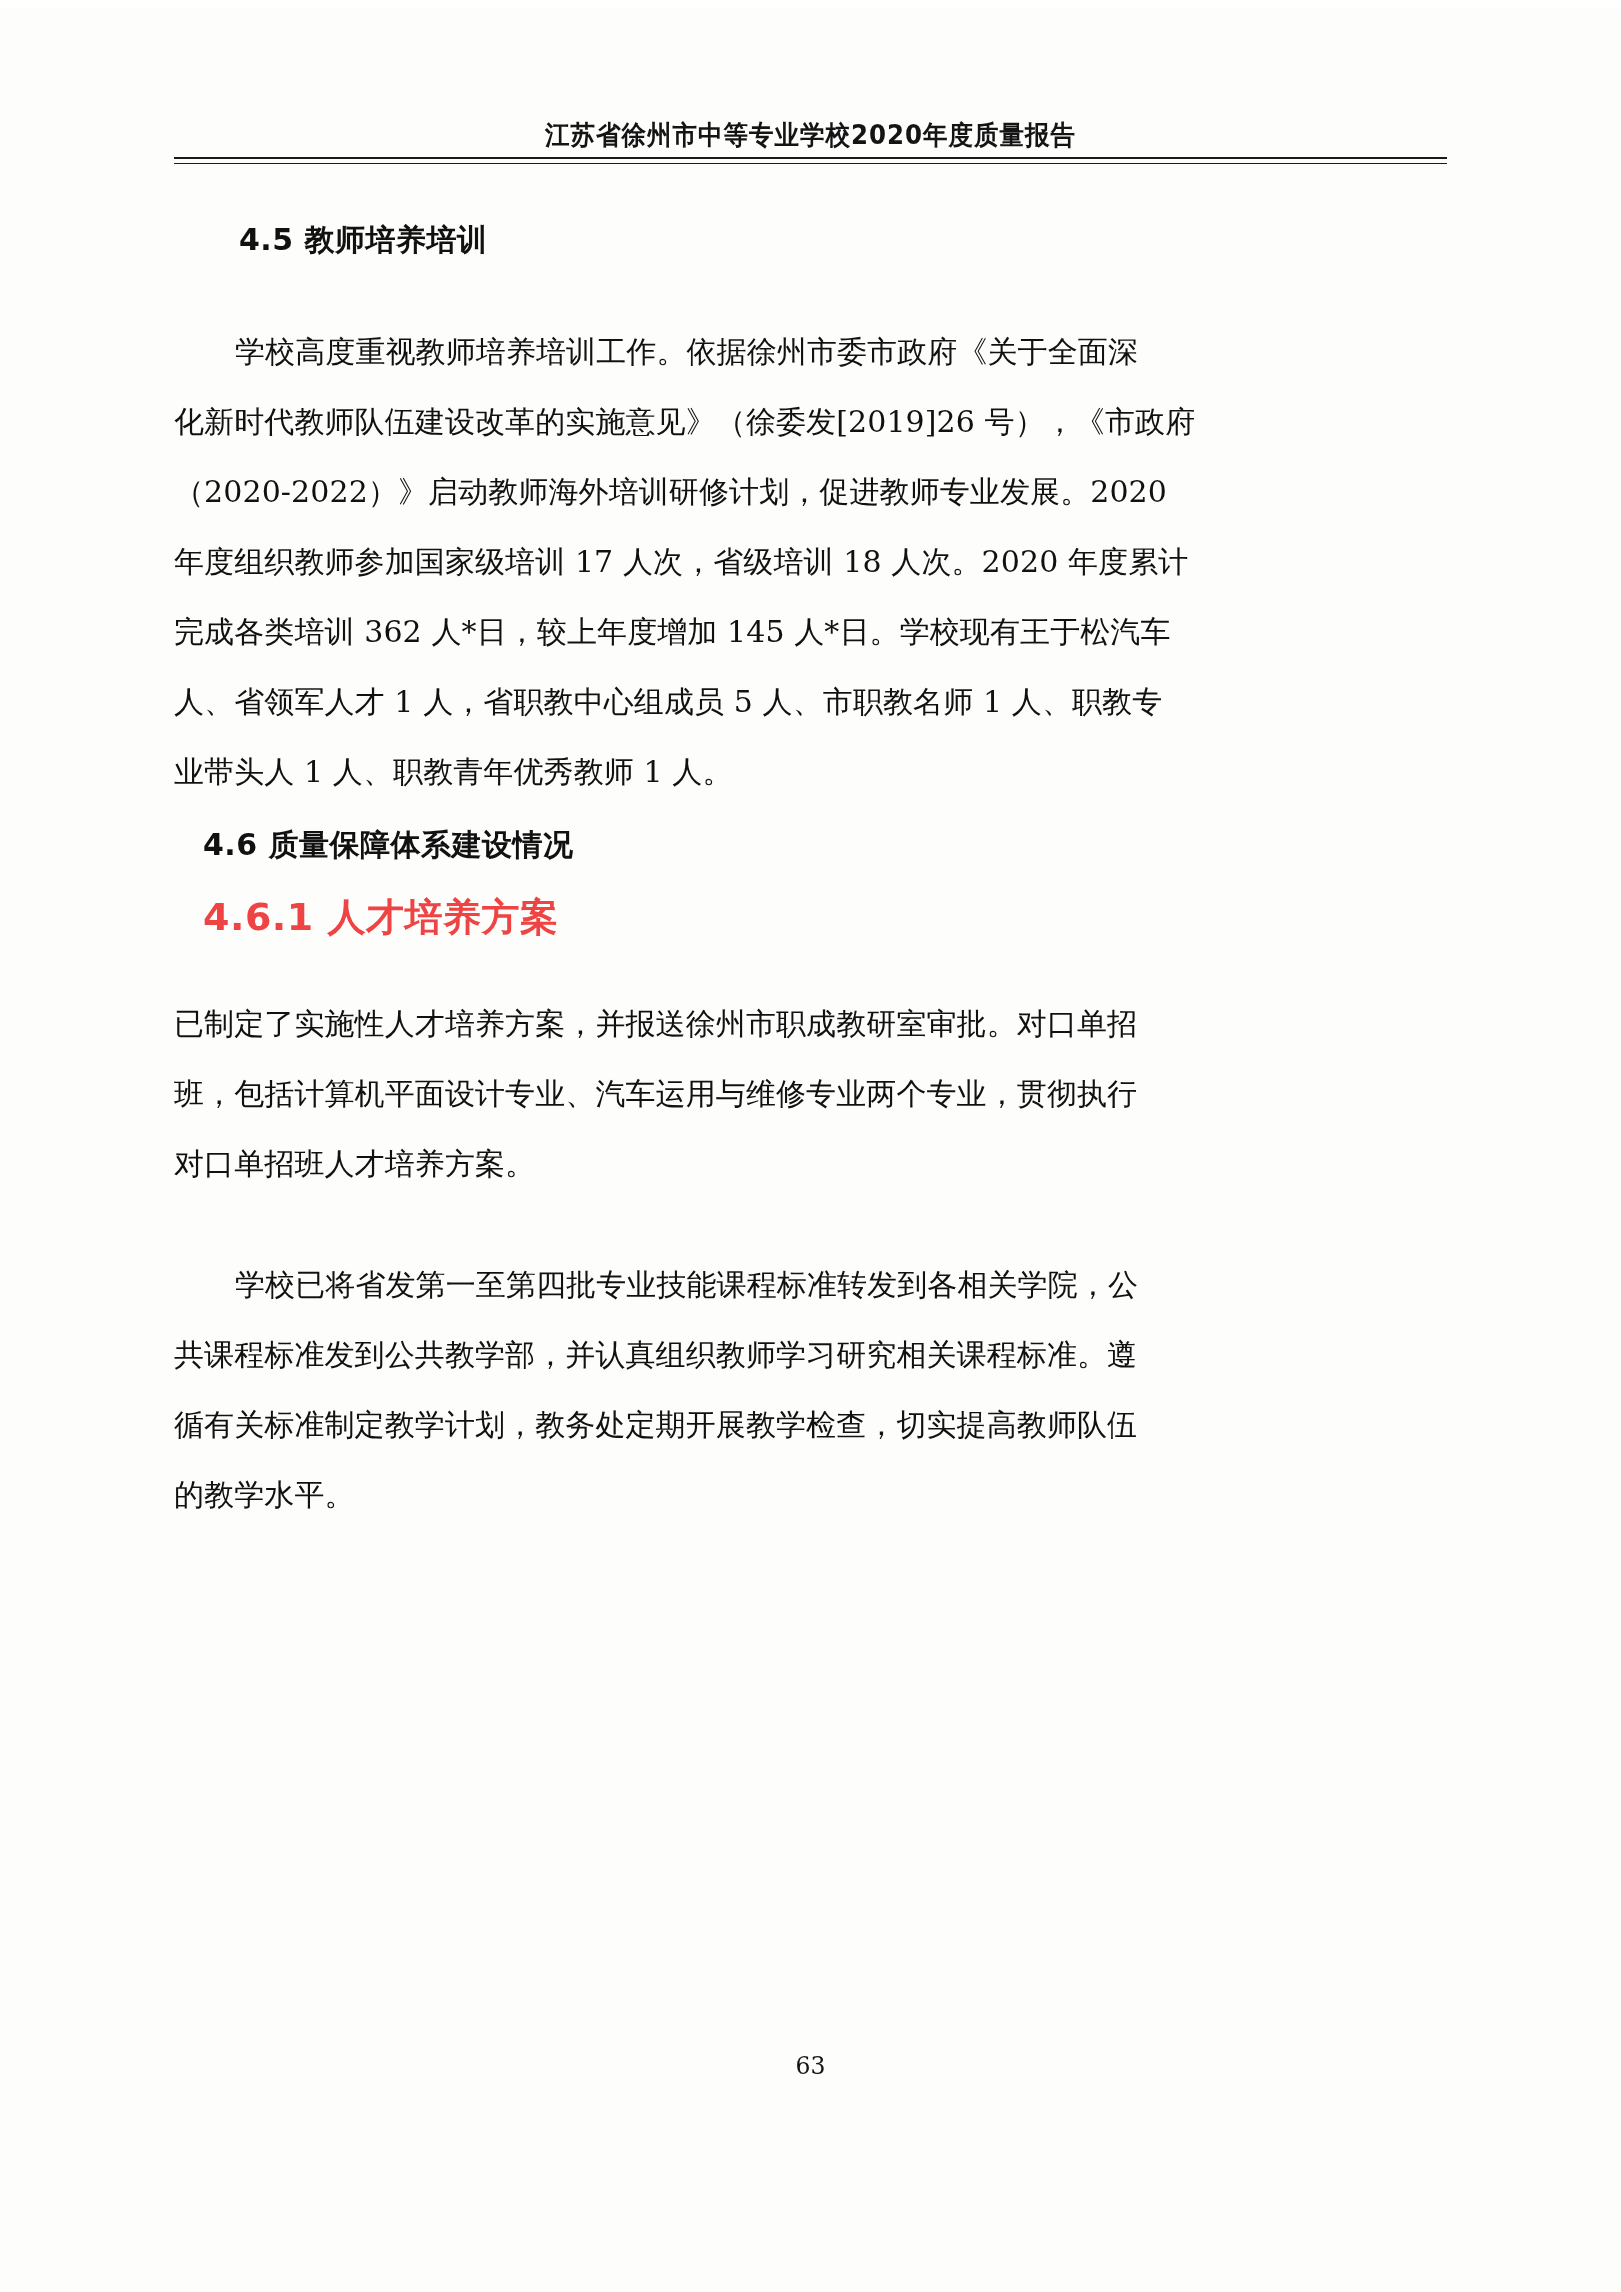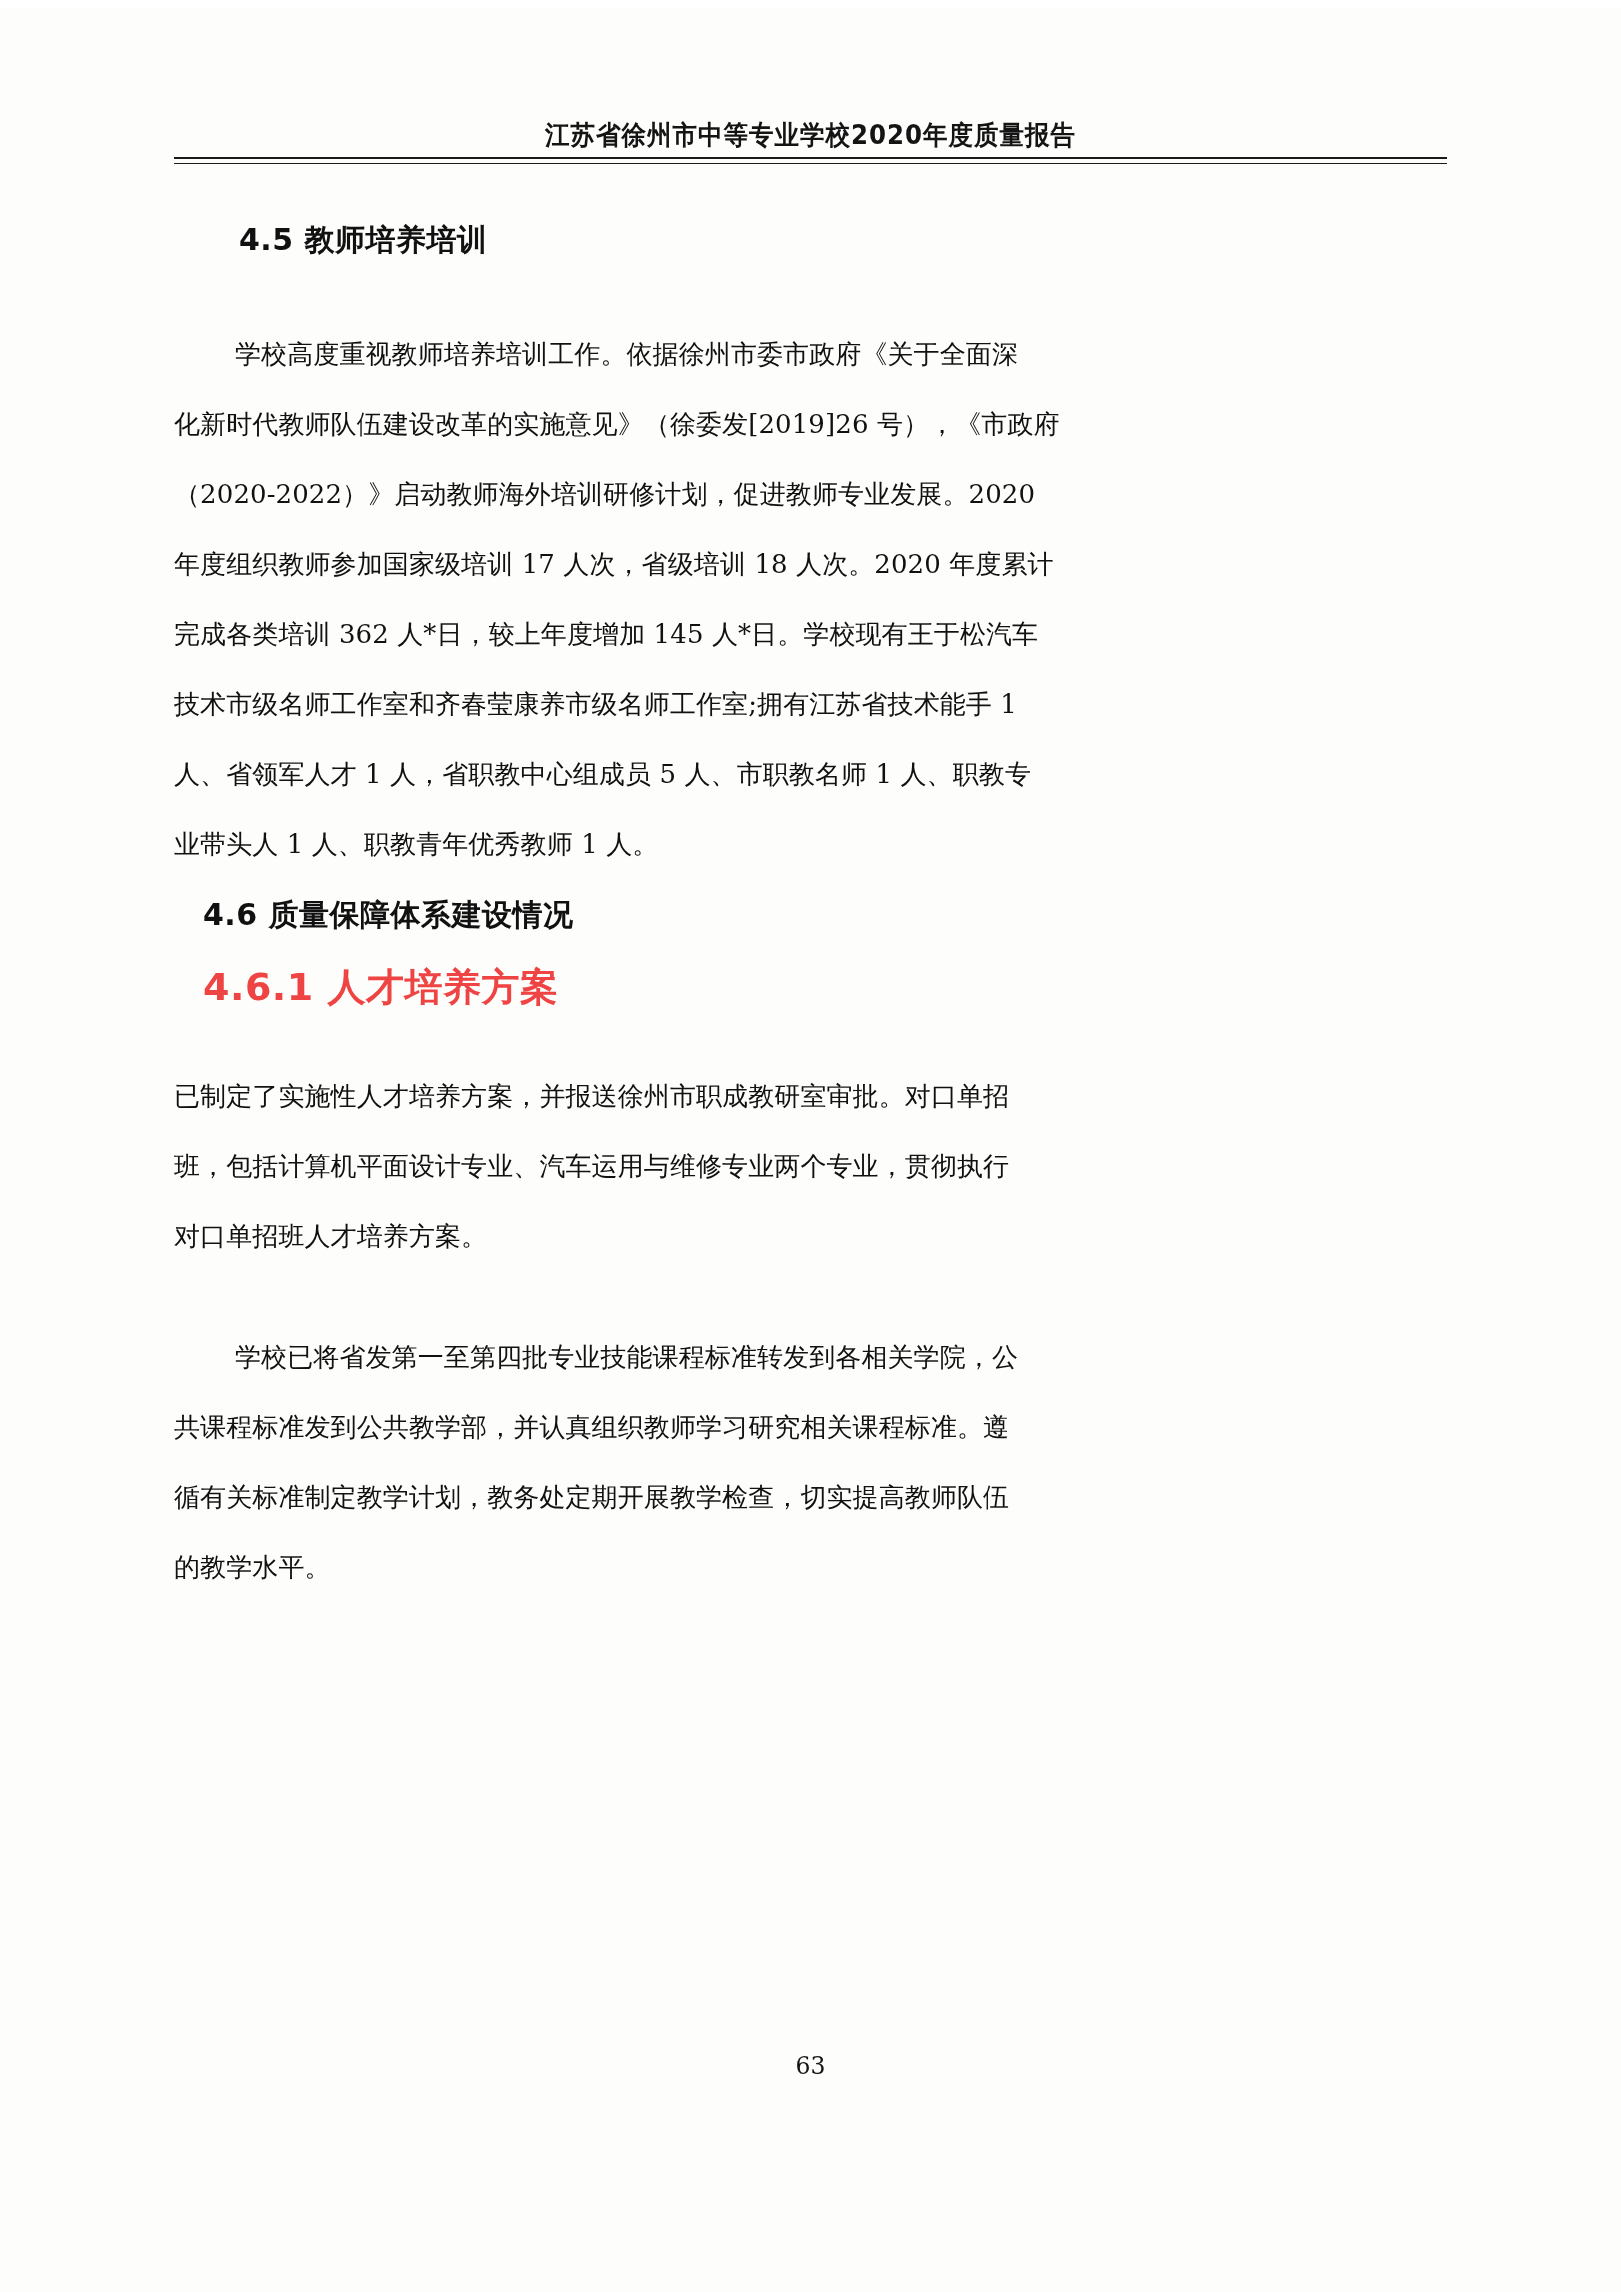--- a/index.html
+++ b/index.html
@@ -79,21 +79,21 @@
     margin: 0;
     padding: 0;
   }
   .line {
     height: 70px;
     display: flex;
     align-items: flex-end;
   }
   .line > span {
     display: inline-block;
-    font-size: 26px;
+    font-size: 30px;
     letter-spacing: 0.1px;
     white-space: pre;
     line-height: 1.0;
   }
   .gap-sm { height: 25.5px; }
   .gap-md { height: 37px; }
   
   .page-number {
     position: absolute;
     left: 0;
@@ -129,23 +129,20 @@
           <span>化新时代教师队伍建设改革的实施意见》（徐委发[2019]26 号），《市政府</span>
         </div>
       <div class="line">
           <span>（2020-2022）》启动教师海外培训研修计划，促进教师专业发展。2020</span>
         </div>
       <div class="line">
           <span>年度组织教师参加国家级培训 17 人次，省级培训 18 人次。2020 年度累计</span>
         </div>
       <div class="line">
           <span>完成各类培训 362 人*日，较上年度增加 145 人*日。学校现有王于松汽车</span>
-        </div>
-      <div class="line">
-          <span>技术市级名师工作室和齐春莹康养市级名师工作室;拥有江苏省技术能手 1</span>
         </div>
       <div class="line">
           <span>人、省领军人才 1 人，省职教中心组成员 5 人、市职教名师 1 人、职教专</span>
         </div>
       <div class="line">
           <span>业带头人 1 人、职教青年优秀教师 1 人。</span>
         </div>
     </div>
 
     <div class="gap-md"></div>

